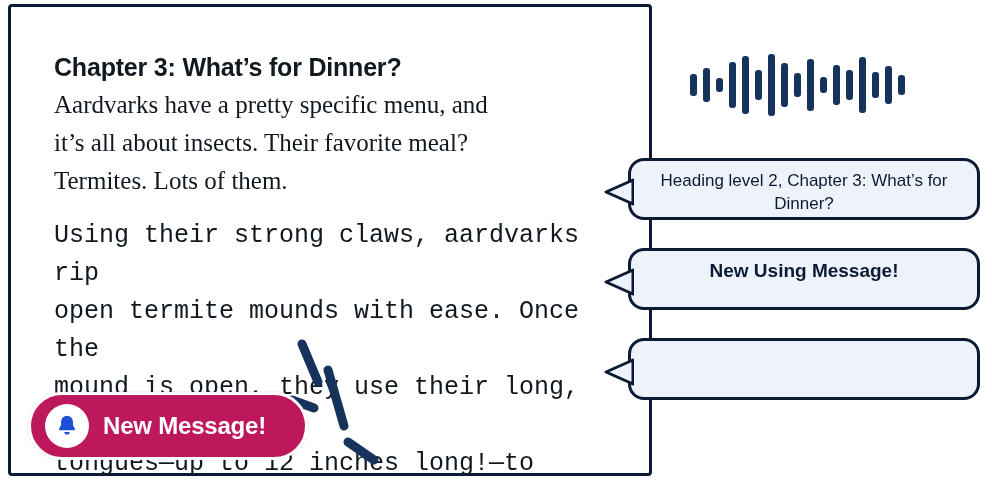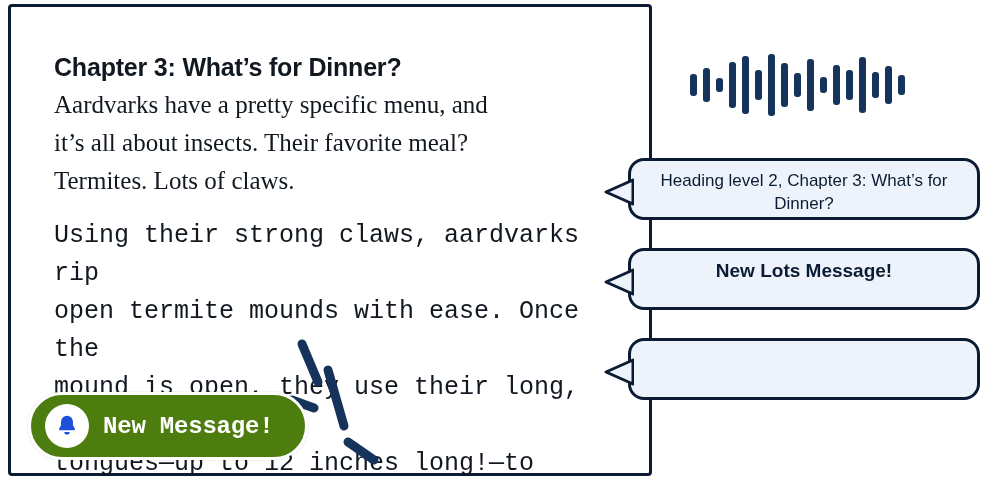--- a/index.html
+++ b/index.html
@@ -98,29 +98,28 @@
   .bubble-2 { left: 628px; top: 248px; width: 352px; height: 62px; font-weight: bold; font-size: 19px; }
   .bubble-3 { left: 628px; top: 338px; width: 352px; height: 62px; }
 
   
   .notif {
     position: absolute;
     left: 28px;
     top: 392px;
     width: 280px;
     height: 68px;
-    background: #4d7c0f;
+    background: #be185d;
     border: 3px solid #ffffff;
     border-radius: 34px;
     box-sizing: border-box;
     display: flex;
     align-items: center;
     padding-left: 14px;
     box-shadow: 0 0 0 1px rgba(11,27,51,0.06);
-    font-family: Liberation Mono, monospace;
   }
   .notif-icon {
     width: 44px;
     height: 44px;
     border-radius: 50%;
     background: #ffffff;
     display: flex;
     align-items: center;
     justify-content: center;
     flex: 0 0 auto;
@@ -146,21 +145,21 @@
 </head>
 <body>
 
 <div class="stage">
 
   <div class="doc-panel">
     <div class="doc-inner">
       <h2 class="doc-heading">Chapter 3: What’s for Dinner?</h2>
       <p class="doc-para">Aardvarks have a pretty specific menu, and
 it’s all about insects. Their favorite meal?
-Termites. Lots of claws.</p>
+Termites. Lots of them.</p>
       <p class="doc-para second">Using their strong claws, aardvarks rip
 open termite mounds with ease. Once the
 mound is open, they use their long, sticky
 tongues—up to 12 inches long!—to slurp up
 thousands of termites in seconds.</p>
     </div>
   </div>
 
   <div class="waveform">
       <div class="bar" style="height: 22px; background: rgb(22, 51, 92);"></div>
@@ -186,21 +185,21 @@
     <svg class="tail" viewBox="0 0 30 30">
       <path d="M29 3 L2 15 L29 27 Z" fill="#eef3fb" stroke="#0b1b33" stroke-width="3" stroke-linejoin="round"></path>
     </svg>
     <span>Heading level 2, Chapter 3: What’s for Dinner?</span>
   </div>
 
   <div class="bubble bubble-2">
     <svg class="tail" viewBox="0 0 30 30">
       <path d="M29 3 L2 15 L29 27 Z" fill="#eef3fb" stroke="#0b1b33" stroke-width="3" stroke-linejoin="round"></path>
     </svg>
-    <span>New Lots Message!</span>
+    <span>New Using Message!</span>
   </div>
 
   <div class="bubble bubble-3">
     <svg class="tail" viewBox="0 0 30 30">
       <path d="M29 3 L2 15 L29 27 Z" fill="#eef3fb" stroke="#0b1b33" stroke-width="3" stroke-linejoin="round"></path>
     </svg>
   </div>
 
   <svg class="strokes" viewBox="0 0 130 140">
     <path d="M14 14 L30 52" stroke="#16335c" stroke-width="9" stroke-linecap="round" fill="none"></path>

